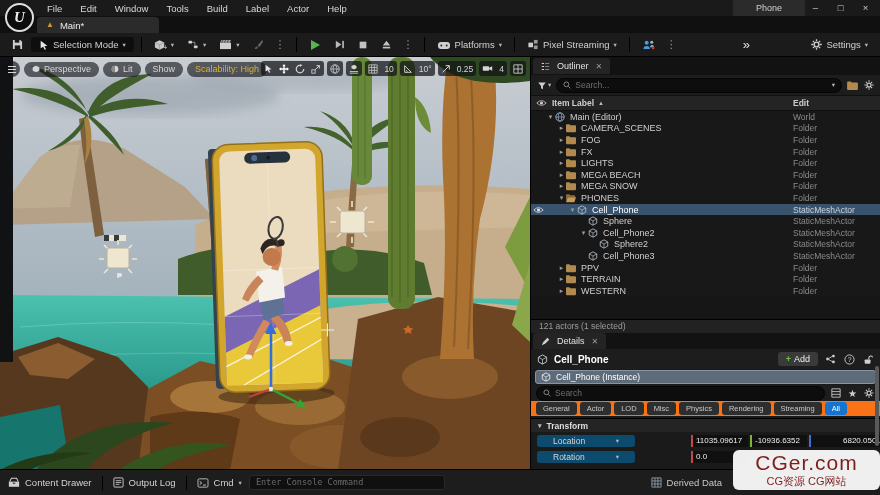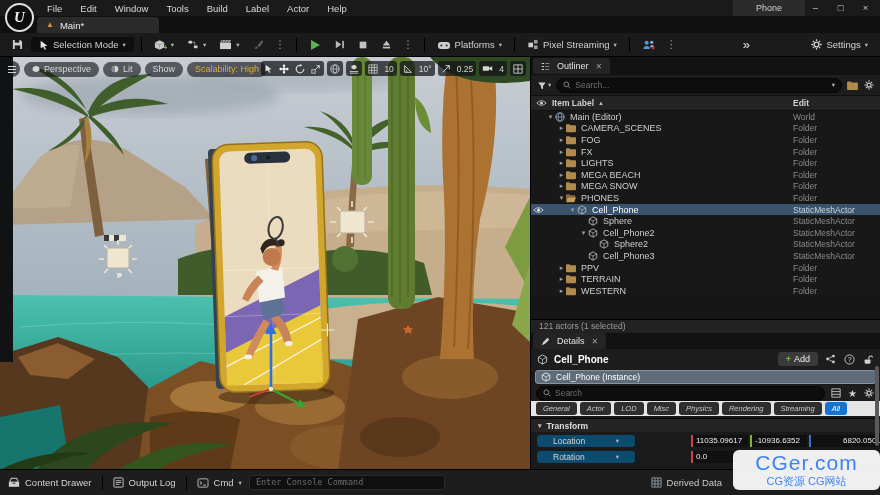--- a/index.html
+++ b/index.html
@@ -65,40 +65,40 @@
   .orow.sel .typ{color:#c9d4de;}
   .out-fill{height:22px;background:#161616;}
   .out-status{height:13px;background:#222;color:#9c9c9c;font-size:8.5px;line-height:13px;padding-left:8px;border-top:1px solid #000;}
   
   .det-head{height:20px;display:flex;align-items:center;padding:0 6px;gap:6px;background:#1d1d1d;}
   .det-name{font-size:10px;color:#fff;font-weight:bold;flex:1;white-space:nowrap;}
   .add-btn{background:#3a3a3a;border-radius:3px;padding:2px 8px;font-size:9px;color:#ededed;display:flex;gap:3px;align-items:center;}
   .add-btn .plus{color:var(--green,#6dbf4b);font-weight:bold;}
   .inst-row{margin:1px 4px;height:12px;background:#5e6c7a;border:1px solid #8795a3;border-radius:3px;display:flex;align-items:center;gap:5px;padding:0 5px;color:#fff;font-size:8.5px;}
   .det-search{height:16px;display:flex;align-items:center;gap:5px;padding:0 5px;background:#1d1d1d;}
-  .chips{height:15px;display:flex;gap:3px;padding:0 5px;align-items:center;background:#e5e5e5;font-style:italic;}
+  .chips{height:15px;display:flex;gap:3px;padding:0 5px;align-items:center;background:#f97316;}
   .chip{background:#2e2e2e;border-radius:3px;padding:2px 7px;font-size:7.5px;color:#c8c8c8;white-space:nowrap;}
   .chip.active{background:var(--accent,#1573d2);color:#fff;}
   .tr-head{height:13px;background:#242424;border-top:1px solid #000;color:#dedede;font-size:8.5px;display:flex;align-items:center;gap:5px;padding:0 7px;font-weight:bold;margin-top:2px;}
   .tr-row{height:14px;display:flex;align-items:center;padding:0 6px;position:relative;margin-top:2px;}
   .tr-label{width:66px;height:12px;background:#0c4a6e;border-radius:3px;color:#d6d6d6;font-size:8.5px;display:flex;align-items:center;justify-content:space-between;padding:0 16px;}
   .tr-vals{position:absolute;left:160px;display:flex;gap:2px;align-items:center;}
   .val{width:49px;height:12px;background:#101010;color:#ececec;font-size:8px;line-height:12px;padding:0 3px;overflow:hidden;white-space:nowrap;border-left:2px solid #888;}
   .val.vx{border-left-color:var(--axis-red,#c94444);}
   .val.vy{border-left-color:var(--axis-green,#7fb239);}
   .val.vz{border-left-color:var(--axis-blue,#3d6fd0);padding-left:32px;}
   .det-scroll{position:absolute;right:1px;top:309px;width:4px;height:80px;background:#5a5a5a;border-radius:2px;}
   
   .statusbar{position:absolute;bottom:0;left:0;right:0;height:25px;background:#1d1d1d;border-top:1px solid #000;display:flex;align-items:center;padding:0 8px;gap:7px;font-size:9.5px;color:#d2d2d2;}
   .sb-item{display:flex;align-items:center;gap:5px;white-space:nowrap;}
   .sb-sep{width:1px;height:14px;background:#000;margin:0 3px;}
   .console{width:182px;height:13px;background:#101010;border:1px solid #2a2a2a;border-radius:3px;color:#6a6a6a;font-family:"DejaVu Sans Mono",monospace;font-size:8.5px;line-height:13px;padding:0 6px;overflow:hidden;white-space:nowrap;}
   .derived{margin-left:auto;margin-right:150px;color:#c8c8c8;}
   
-  .watermark{position:absolute;right:0;bottom:5px;width:147px;height:40px;background:rgba(251,251,251,.95);border-radius:6px;z-index:50;display:flex;flex-direction:column;align-items:center;justify-content:center;color:#3b82f6;margin-left:12px;}
+  .watermark{position:absolute;right:0;bottom:5px;width:147px;height:40px;background:rgba(251,251,251,.95);border-radius:6px;z-index:50;display:flex;flex-direction:column;align-items:center;justify-content:center;color:#7f1d1d;margin-left:12px;}
   .wm-title{font-size:21px;line-height:21px;letter-spacing:1px;}
   .wm-sub{font-size:11px;margin-top:1px;}
 </style>
 </head>
 <body>
 
 <div id="app">
 
   <div class="titlebar">
     <div class="logo">U</div>

